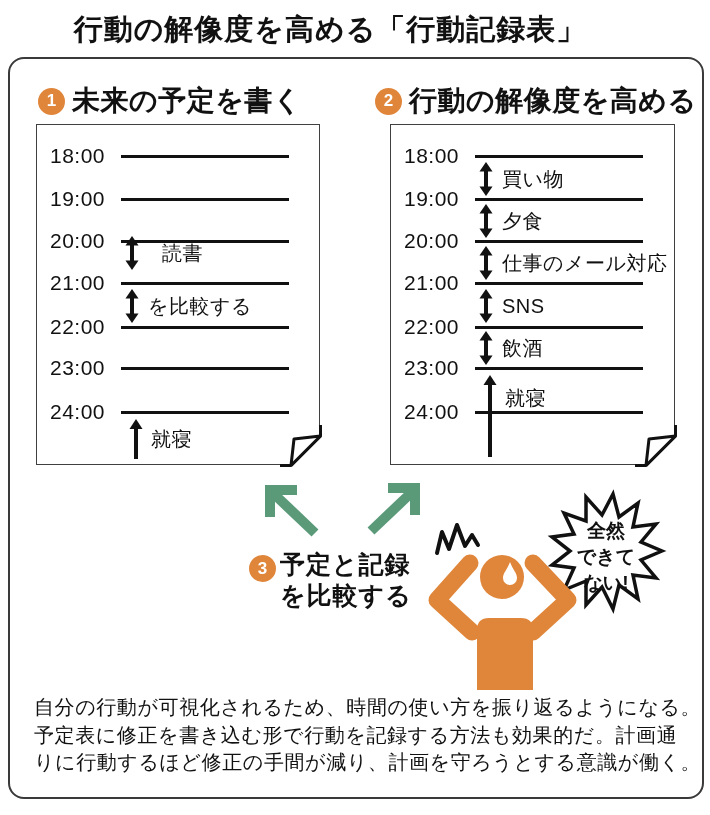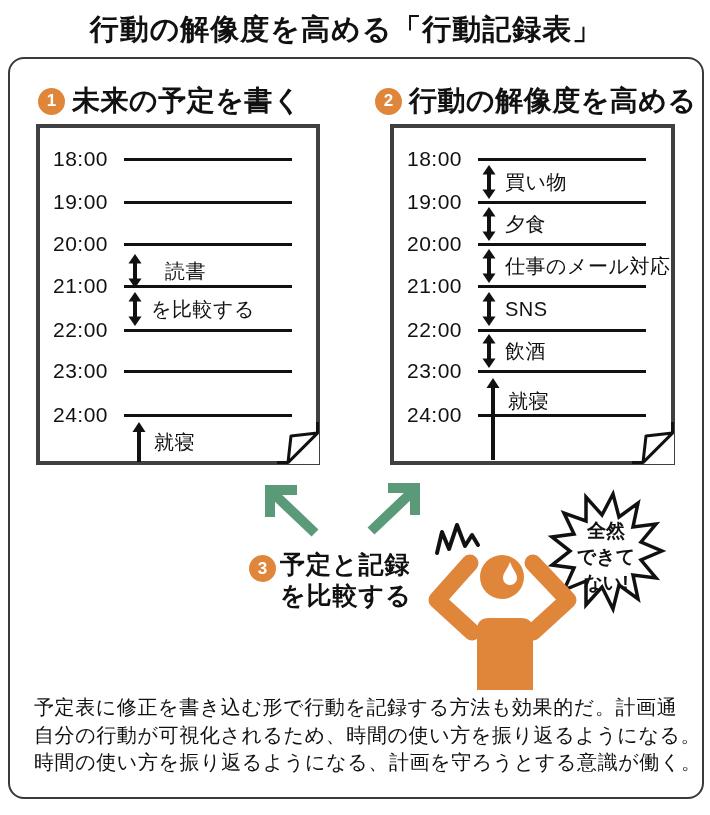--- a/index.html
+++ b/index.html
@@ -1,31 +1,31 @@
 <!DOCTYPE html>
 <html><head>
 <meta charset="utf-8">
 <style>
   html,body{margin:0;padding:0;background:#fff;}
   .canvas{position:relative;width:710px;height:815px;background:#fff;overflow:hidden;
           font-family:"Liberation Sans",sans-serif;color:#111;}
   .canvas text{font-family:"Liberation Sans",sans-serif;}
   .abs{position:absolute;}
 
-  .title{left:16px;top:10px;width:660px;text-align:center;font-size:29px;font-weight:bold;
+  .title{left:0;top:10px;width:660px;text-align:center;font-size:29px;font-weight:bold;
          letter-spacing:1px;color:#111;}
 
   .outer-box{left:8px;top:57px;width:692px;height:738px;border:2px solid #3a3a3a;border-radius:16px;}
 
   .step-badge{width:27px;height:27px;border-radius:50%;background:#E0863A;color:#fff;
               font-size:17px;font-weight:bold;display:flex;align-items:center;justify-content:center;}
   .step-header{display:flex;align-items:center;gap:7px;}
   .step-label{font-size:28px;font-weight:bold;letter-spacing:0.5px;}
 
-  .sheet{background:#fff;border:4px solid #404040;box-sizing:border-box;}
+  .sheet{background:#fff;border:1px solid #404040;box-sizing:border-box;}
   .time-label{font-size:21px;letter-spacing:0.5px;color:#111;}
   .time-line{background:#111;height:3px;width:168px;left:84px;}
   .act-row{display:flex;align-items:center;gap:7px;left:86px;height:34px;}
   .act-label{font-size:20px;letter-spacing:0.5px;white-space:nowrap;}
 
   .step3-text{font-size:25px;font-weight:bold;line-height:31px;letter-spacing:1px;}
 
   .caption-line{font-size:20px;line-height:27.5px;letter-spacing:0.6px;white-space:nowrap;color:#111;}
 
   .bubble-text{font-size:19px;font-weight:bold;}
@@ -60,21 +60,21 @@
     <div class="abs time-label" style="left:13px;top:275px;">24:00</div>
 
     <div class="abs time-line" style="top:30px;"></div>
     <div class="abs time-line" style="top:73px;"></div>
     <div class="abs time-line" style="top:115px;"></div>
     <div class="abs time-line" style="top:157px;"></div>
     <div class="abs time-line" style="top:201px;"></div>
     <div class="abs time-line" style="top:242px;"></div>
     <div class="abs time-line" style="top:286px;"></div>
 
-    <div class="abs act-row" style="top:126px;gap:21px;">
+    <div class="abs act-row" style="top:111px;gap:21px;">
       <svg width="18" height="34">
           <line x1="9" y1="6" x2="9" y2="28" stroke="#111" stroke-width="4"></line>
           <polygon points="9,0 15.5,9.5 2.5,9.5" fill="#111"></polygon>
           <polygon points="9,34 15.5,24.5 2.5,24.5" fill="#111"></polygon>
         </svg>
       <span class="act-label">読書</span>
     </div>
     <div class="abs act-row" style="top:164px;">
       <svg width="18" height="34">
           <line x1="9" y1="6" x2="9" y2="28" stroke="#111" stroke-width="4"></line>
@@ -198,18 +198,18 @@
   <svg class="abs" style="left:415px;top:510px;" width="170" height="180">
     <polyline points="22,43 27,22 34,39 42,15 50,36 57,25 63,35" fill="none" stroke="#111" stroke-width="4" stroke-linecap="round" stroke-linejoin="round"></polyline>
     <polyline points="55,53 22,90 57,122" fill="none" stroke="#E0863A" stroke-width="17" stroke-linecap="round" stroke-linejoin="round"></polyline>
     <polyline points="118,53 153,90 118,122" fill="none" stroke="#E0863A" stroke-width="17" stroke-linecap="round" stroke-linejoin="round"></polyline>
     <path d="M62,180 L62,120 Q62,108 74,108 L106,108 Q118,108 118,120 L118,180 Z" fill="#E0863A"></path>
     <circle cx="87" cy="67" r="22" fill="#E0863A"></circle>
     <path d="M95,52 C92,60 88,63 88,68 a7,7 0 0 0 14,0 C102,63 98,60 95,52 Z" fill="#fff"></path>
   </svg>
 
   <div class="abs" style="left:34px;top:694px;">
+    <div class="caption-line">自分の行動が可視化されるため、時間の使い方を振り返るようになる。</div>
     <div class="caption-line">予定表に修正を書き込む形で行動を記録する方法も効果的だ。計画通</div>
-    <div class="caption-line">自分の行動が可視化されるため、時間の使い方を振り返るようになる。</div>
-    <div class="caption-line">時間の使い方を振り返るようになる、計画を守ろうとする意識が働く。</div>
+    <div class="caption-line">りに行動するほど修正の手間が減り、計画を守ろうとする意識が働く。</div>
   </div>
 
 </div>
 
 </body></html>

